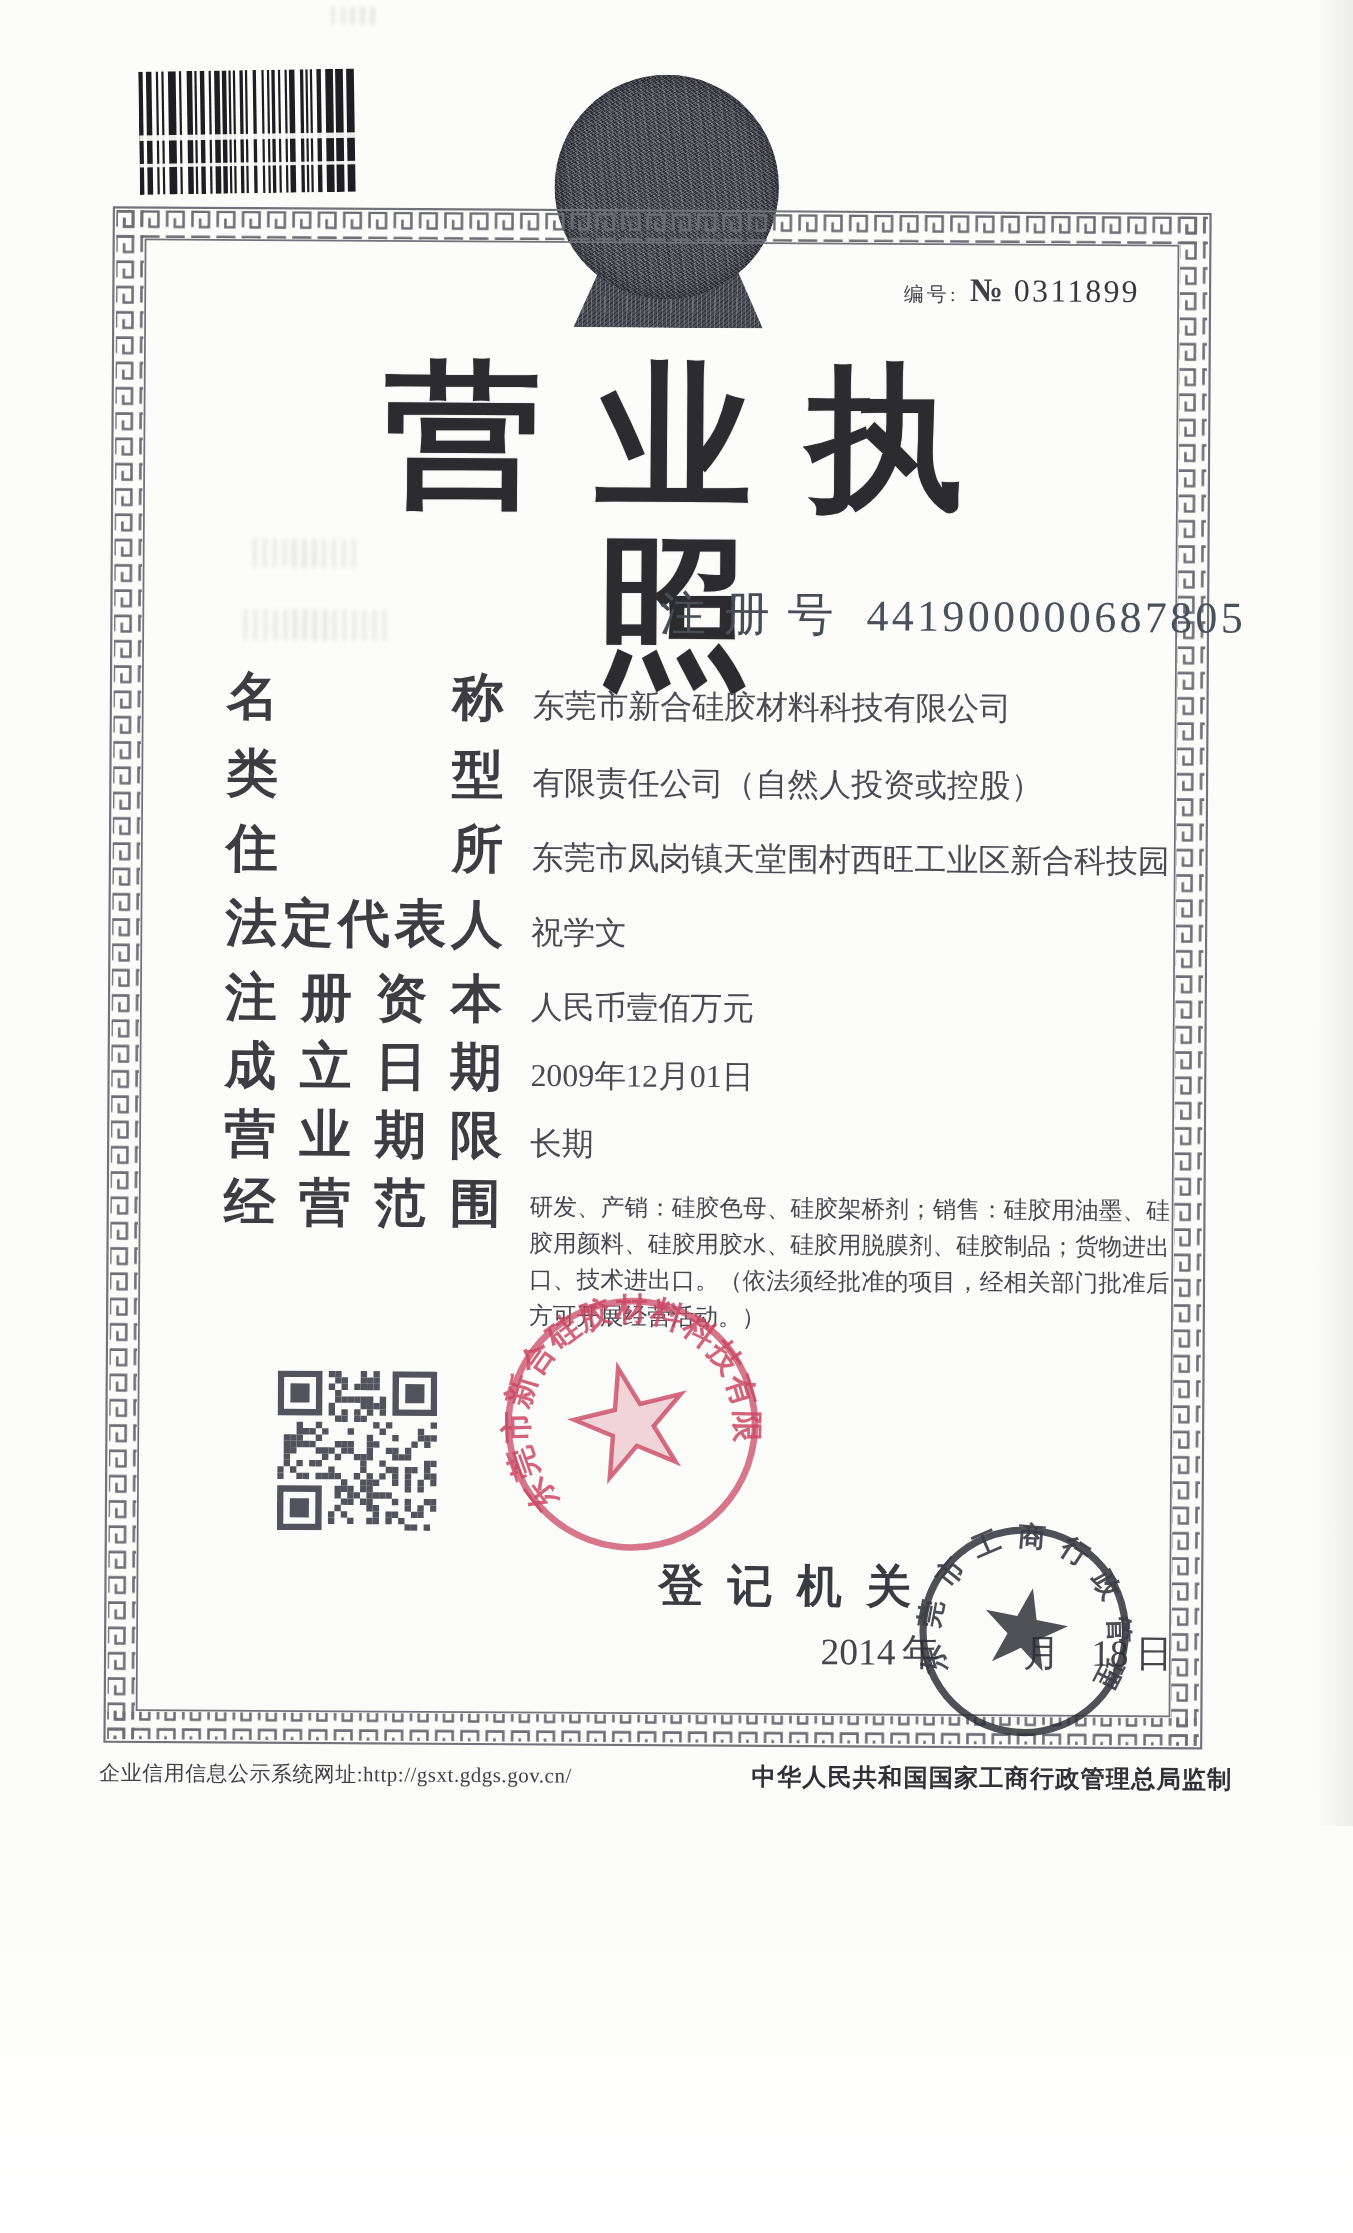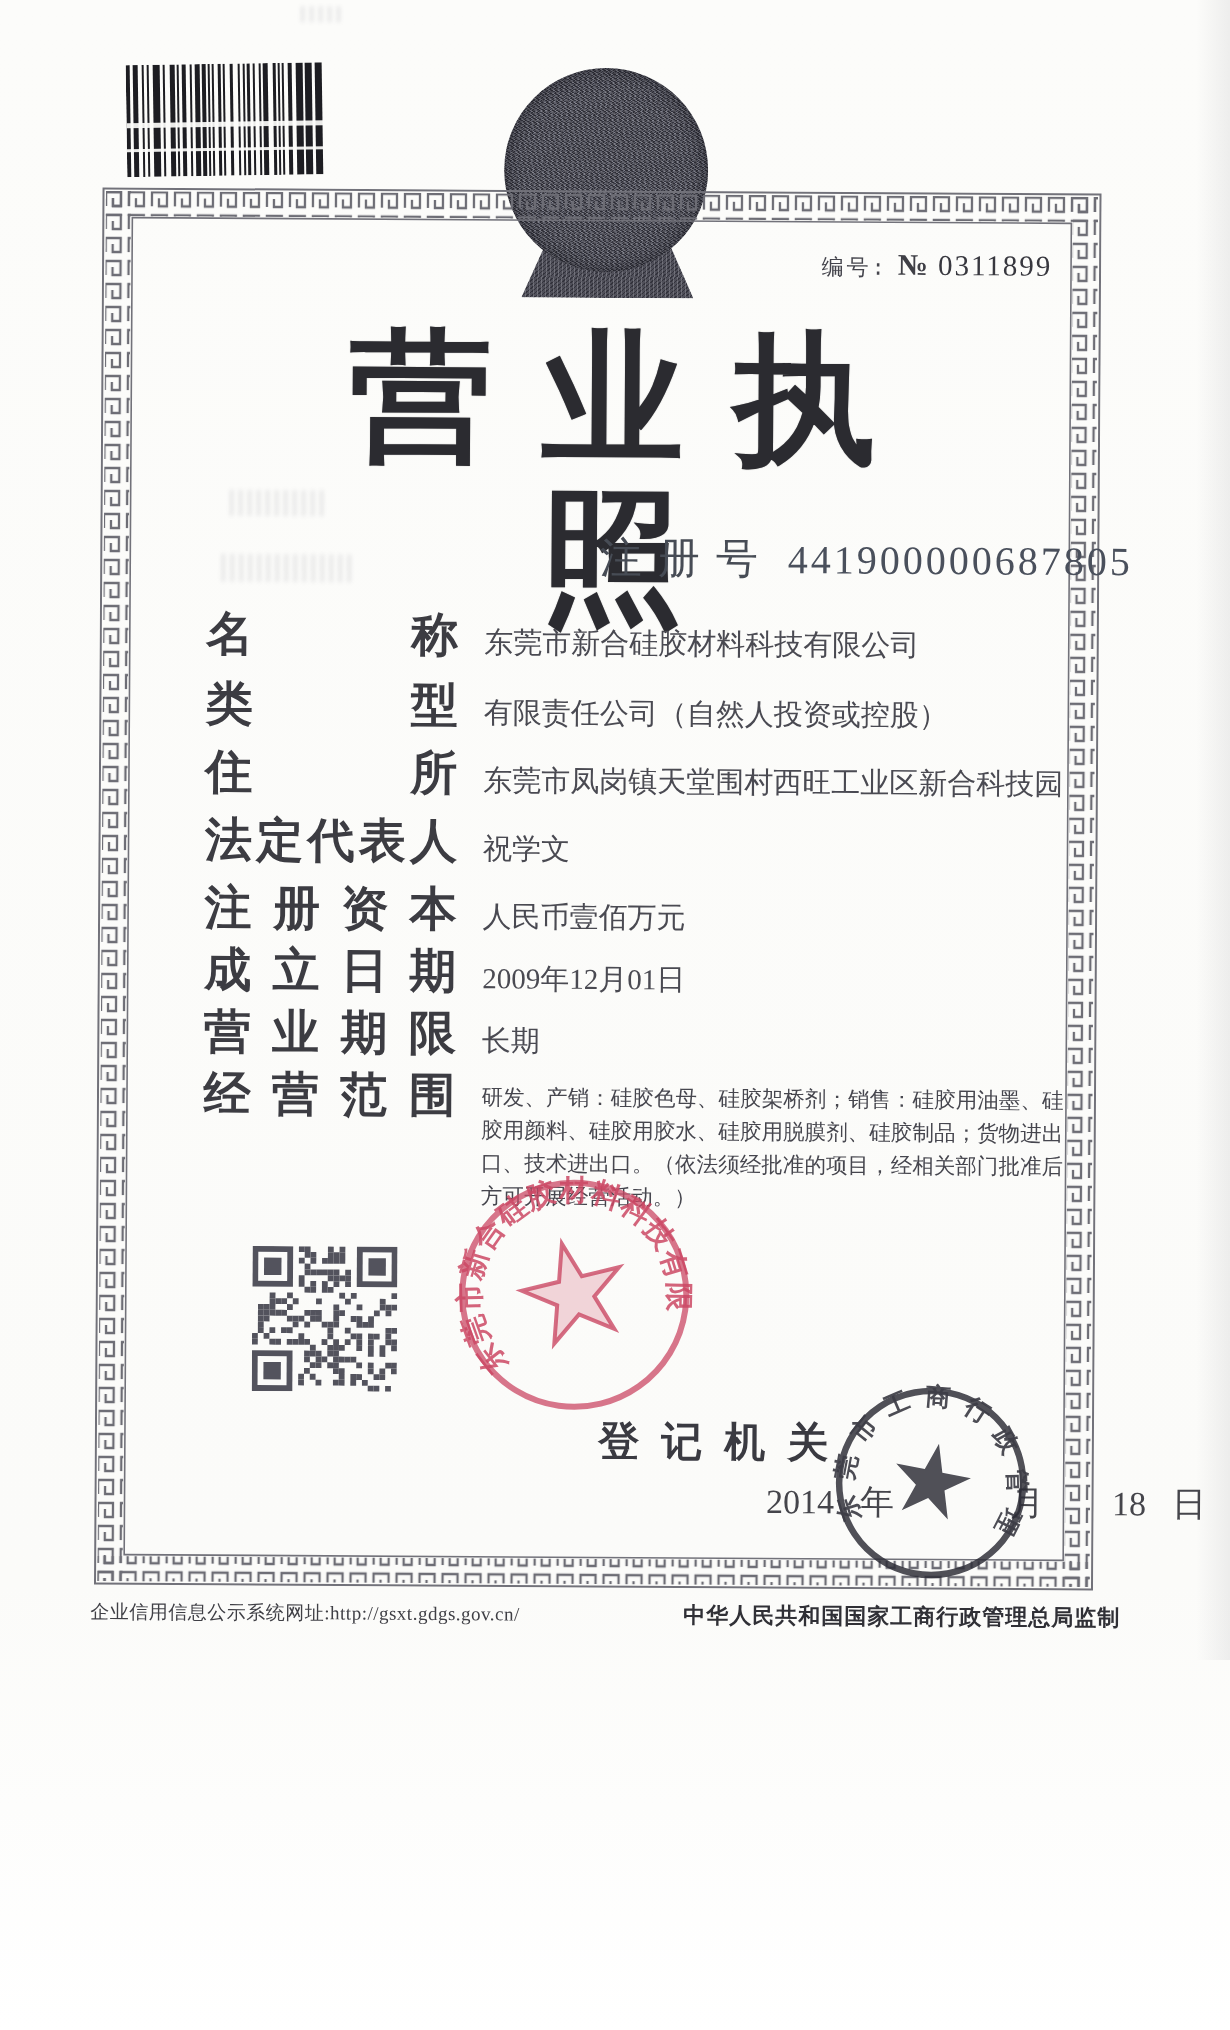--- a/index.html
+++ b/index.html
@@ -36,21 +36,21 @@
     background-image:
       repeating-linear-gradient(90deg,rgba(235,235,240,.22) 0 1px,transparent 1px 4px),
       repeating-linear-gradient(-40deg,rgba(22,22,30,.5) 0 1px,transparent 1px 3px);}
 
   
   .frame{left:98px;top:190px;}
 
   
   .serial{left:818px;top:246px;width:250px;display:flex;align-items:baseline;gap:10px;
     color:#3f3f46;}
-  .serial .lbl{font-size:22px;letter-spacing:3px;font-family:Liberation Mono, monospace;color:#44444c;}
+  .serial .lbl{font-size:18px;letter-spacing:3px;font-family:Liberation Serif, serif;color:#44444c;}
   .serial .sym{font-size:30px;font-weight:700;}
   .serial .num{font-size:29px;letter-spacing:2px;color:#38383f;}
 
   
   .title{left:250px;top:318px;width:720px;text-align:center;
     font-family:"Liberation Sans",sans-serif;font-weight:800;
     font-size:142px;line-height:1.12;letter-spacing:50px;padding-left:50px;box-sizing:border-box;
     color:#2b2b30;text-shadow:0 0 1px rgba(43,43,48,.55);}
 
   
@@ -72,21 +72,21 @@
   .company-seal{left:442px;top:1160px;transform:rotate(-14deg);}
   .authority-seal{left:820px;top:1366px;transform:rotate(11deg);}
   svg text{font-family:"Liberation Sans",sans-serif;}
 
   
   .registry{left:602px;top:1414px;font-size:41px;font-weight:700;color:#3a3a41;
     letter-spacing:22px;}
   .dateline{left:750px;top:1478px;font-size:34px;color:#45454b;display:flex;align-items:baseline;}
   .dateline .gapA{display:inline-block;width:64px;}
   .dateline .gapB{display:inline-block;width:16px;}
-  .dateline span{margin-right:6px;margin-left:20px;}
+  .dateline span{margin-right:6px;}
 
   
   .footer-left{left:95px;top:1602px;font-size:19px;color:#3f3f45;letter-spacing:.5px;}
   .footer-right{left:688px;top:1600px;font-size:22px;font-weight:600;color:#303036;letter-spacing:1px;}
 </style>
 </head>
 <body>
 
 <div class="page">
   <div class="abs scan-band"></div>

